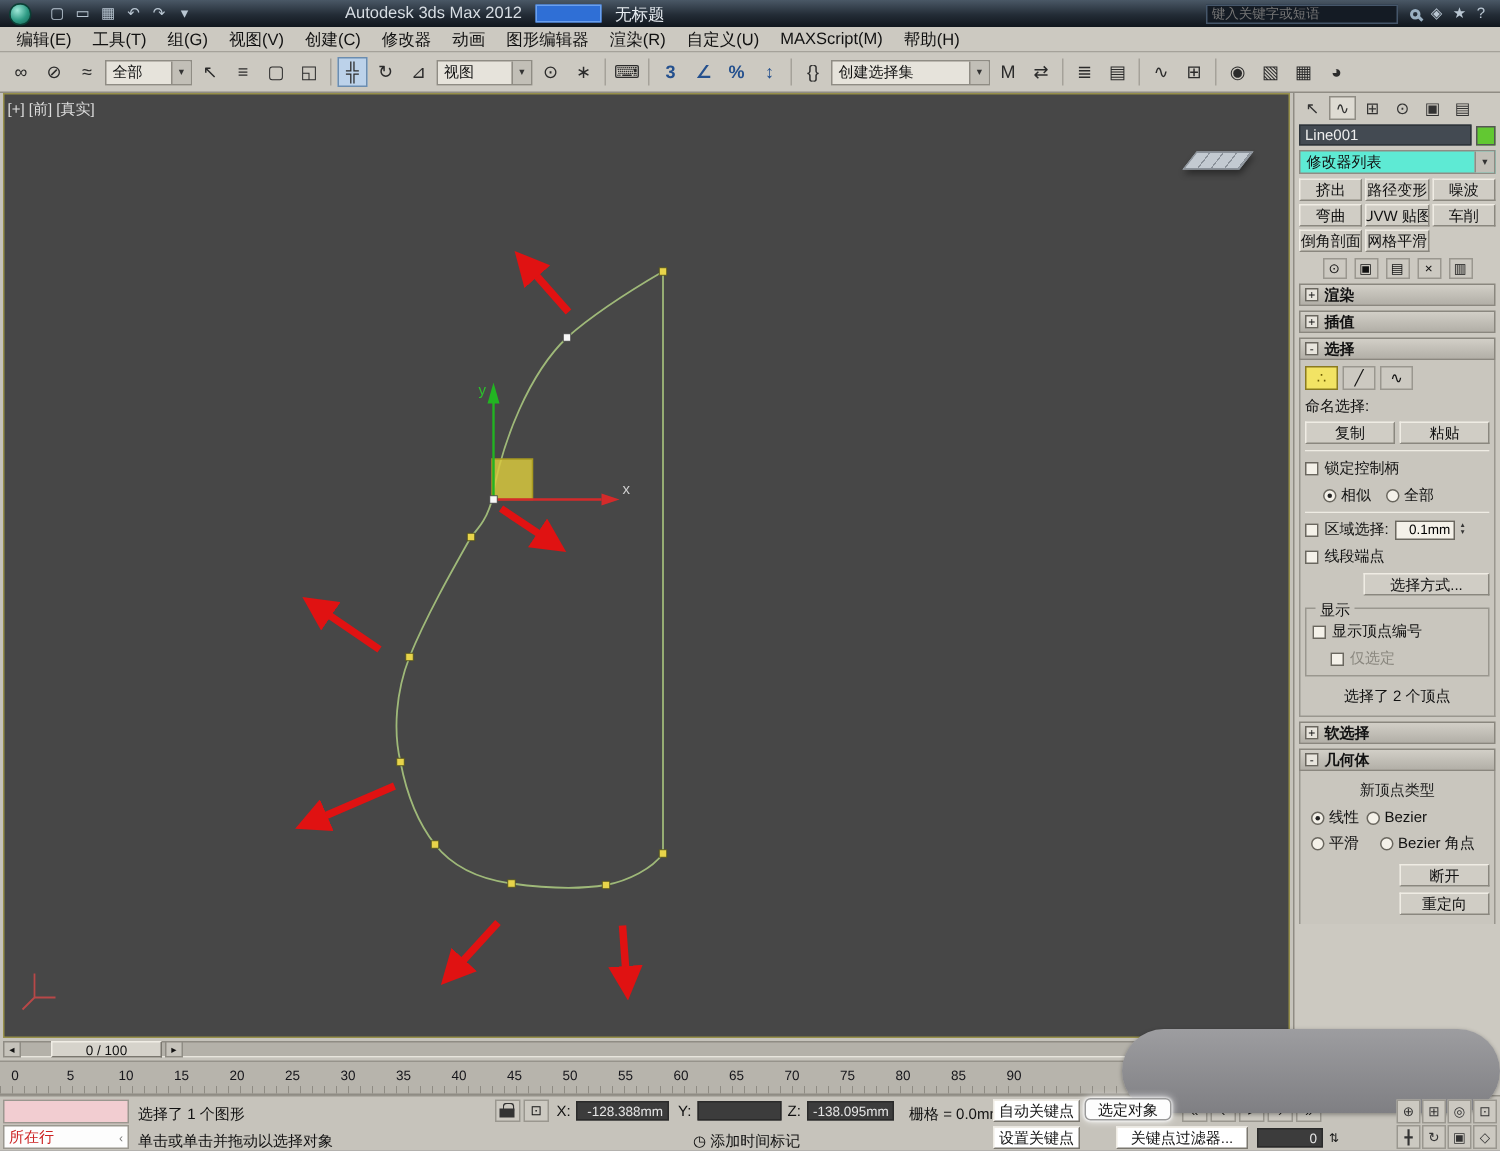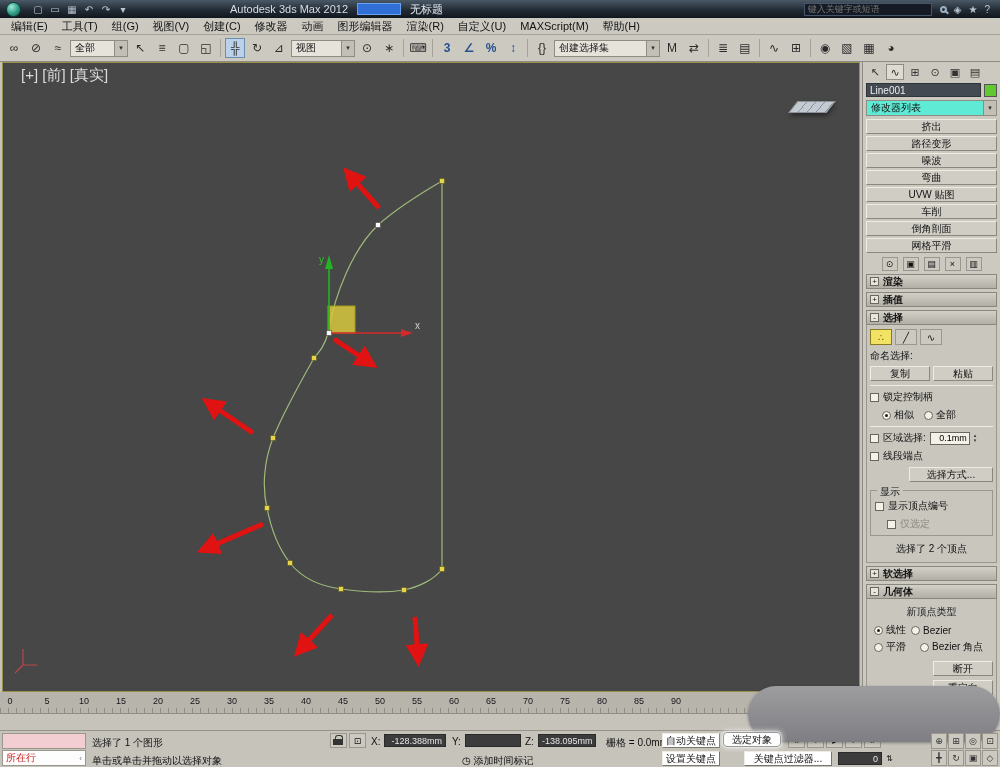--- a/index.html
+++ b/index.html
@@ -34,21 +34,21 @@
 .dd{height:17px;background:#e6e3db;border:1px solid #8f8c84;display:flex;align-items:center;font-size:10px;}
 .ddt{padding:0 4px;flex:1;white-space:nowrap;overflow:hidden;}
 .dda{width:13px;height:100%;background:#c2bfb7;border-left:1px solid #8f8c84;font-size:7px;display:flex;align-items:center;justify-content:center;color:#333;flex:none;}
 .w58{width:58px;}.w64{width:64px;}.w106{width:106px;}
 
 
 #main{display:flex;height:668px;}
 #leftcol{width:862px;flex:none;}
 #viewport{position:relative;margin-left:2px;width:858px;height:630px;background:#474747;border:1px solid #97904a;}
 svg.vp{position:absolute;inset:0;width:100%;height:100%;}
-.vlabel{position:absolute;left:18px;top:3px;color:#dcdcdc;font-size:15px;z-index:3;}
+.vlabel{position:absolute;left:2px;top:3px;color:#dcdcdc;font-size:10px;z-index:3;}
 #homegrid{position:absolute;right:28px;top:38px;width:38px;height:12px;background:#c3cad1;border:1px solid #8a9199;transform:skewX(-38deg);box-shadow:3px 3px 4px rgba(0,0,0,.4);background-image:repeating-linear-gradient(90deg,transparent 0 8px,#8a9199 8px 9px);z-index:2;}
 
 
 #timeslider{position:relative;height:16px;width:862px;background:#c6c3bb;border-bottom:1px solid #96938b;}
 .tsgroove{position:absolute;left:2px;right:2px;top:2px;height:11px;background:#b4b1a9;border:1px solid #8f8c84;border-bottom-color:#e8e5dd;}
 .tshandle{position:absolute;left:34px;top:2px;width:74px;height:11px;background:#d6d3cb;border:1px solid;border-color:#f0ede5 #7a776f #7a776f #f0ede5;font-size:9px;display:flex;align-items:center;justify-content:center;}
 .tsbtn{position:absolute;top:2px;width:12px;height:11px;background:#c6c3bb;border:1px solid #8f8c84;font-size:7px;display:flex;align-items:center;justify-content:center;}
 
 
 #trackbar{position:relative;height:22px;width:862px;background:#b7b4ac;border-bottom:1px solid #8f8c84;background-image:repeating-linear-gradient(90deg,#8f8c84 0 1px,transparent 1px 8px);background-size:100% 5px;background-position:0 100%;background-repeat:no-repeat;}
@@ -56,21 +56,21 @@
 
 
 #cmdpanel{width:138px;background:#ccc9c1;border-left:1px solid #8f8c84;padding:2px 3px;font-size:10px;position:relative;overflow:hidden;}
 .ptabs{display:flex;gap:2px;margin-bottom:3px;}
 .ptab{width:18px;height:16px;display:flex;align-items:center;justify-content:center;font-size:11px;color:#333;border:1px solid transparent;}
 .ptab.on{background:#dedbd3;border:1px solid #8f8c84;}
 .prow{display:flex;align-items:center;gap:3px;margin-bottom:3px;}
 .nfield{flex:1;height:14px;background:#434a52;border:1px solid #2e343a;color:#eee;font-size:10px;padding:0 3px;min-width:0;}
 .swatch{width:13px;height:13px;border:1px solid #555;flex:none;}
 .ddp{height:16px;margin-bottom:3px;display:flex;background:#5eead4;border:1px solid #8f8c84;align-items:center;font-size:10px;gap:38px;}
-.mgrid{display:grid;grid-template-columns:1fr;gap:2px;margin-bottom:4px;}
+.mgrid{display:grid;grid-template-columns:1fr 1fr 1fr;gap:2px;margin-bottom:4px;}
 .pbtn{height:15px;background:#d0cdc5;border:1px solid;border-color:#efece4 #8a877f #8a877f #efece4;display:flex;align-items:center;justify-content:center;font-size:10px;white-space:nowrap;overflow:hidden;}
 .stack{height:88px;background:#5f6b75;border:1px solid #3f474f;margin-bottom:3px;padding:1px;}
 .stkrow{height:15px;background:linear-gradient(#5b95e0,#2c5ea8);display:flex;align-items:center;gap:3px;color:#fff;padding:0 2px;font-size:10px;}
 .licon{width:9px;height:9px;background:#eeea4e;border:1px solid #2a2a2a;flex:none;}
 .stools{display:flex;justify-content:center;gap:5px;margin-bottom:2px;}
 .stools .sico{width:16px;height:14px;background:#ccc9c1;border:1px solid #9a978f;font-size:9px;display:flex;align-items:center;justify-content:center;}
 .roll{height:15px;display:flex;align-items:center;gap:4px;background:linear-gradient(#d2cfc7,#b2afa7);border:1px solid #8a877f;padding:0 3px;margin-top:3px;font-weight:bold;font-size:10px;}
 .pm{width:9px;height:9px;border:1px solid #6a675f;background:#e8e5dd;font-size:8px;line-height:7px;text-align:center;font-weight:normal;flex:none;}
 .rbody{border:1px solid #9a978f;border-top:none;background:#c9c6be;padding:4px 3px 6px;font-size:10px;}
 .sobs{display:flex;gap:3px;margin-bottom:4px;}
@@ -252,20 +252,26 @@
             <line x1="250" y1="370" x2="206" y2="340"></line>
             <line x1="260" y1="461" x2="202" y2="486"></line>
             <line x1="329" y1="552" x2="297" y2="587"></line>
             <line x1="412" y1="554" x2="415" y2="595"></line>
           </g>
 
           <path d="M20,586 L20,602 M20,602 L34,602 M20,602 L12,610" stroke="#b84848" fill="none" stroke-width="1.2"></path>
         </svg>
       </div>
 
+      <div id="timeslider">
+        <div class="tsgroove"></div>
+        <div class="tsbtn" style="left:2px;">◂</div>
+        <div class="tshandle">0 / 100</div>
+        <div class="tsbtn" style="left:110px;">▸</div>
+      </div>
 
       <div id="trackbar">
         <span class="tnum" style="left:10px">0</span>
         <span class="tnum" style="left:47px">5</span>
         <span class="tnum" style="left:84px">10</span>
         <span class="tnum" style="left:121px">15</span>
         <span class="tnum" style="left:158px">20</span>
         <span class="tnum" style="left:195px">25</span>
         <span class="tnum" style="left:232px">30</span>
         <span class="tnum" style="left:269px">35</span>

